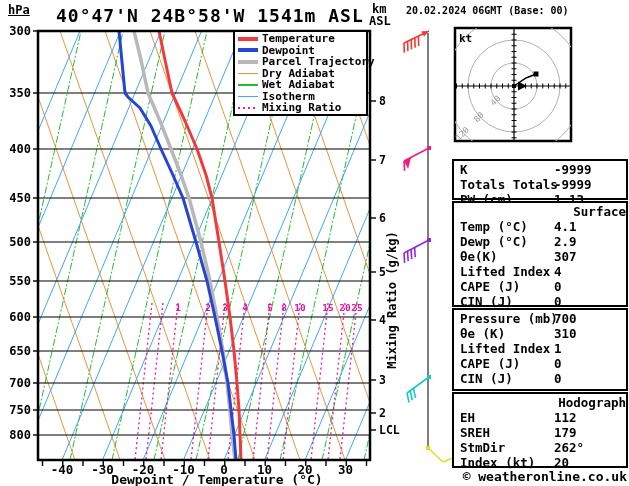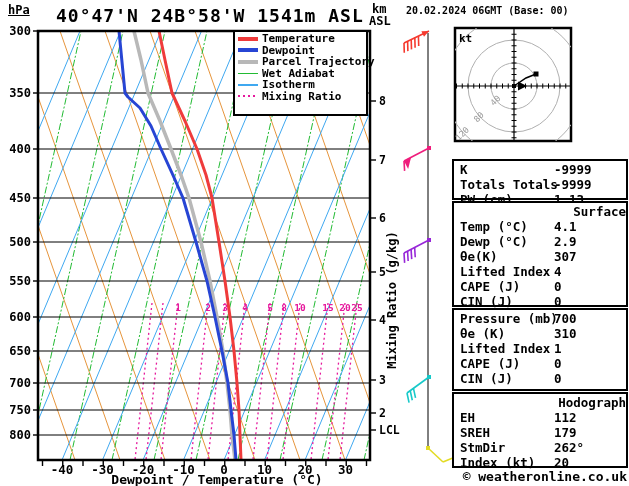--- a/index.html
+++ b/index.html
@@ -322,20 +322,24 @@
       </div>
       <div class="lrow">
         <div class="lswatch" style="height: 4px; background: rgb(39, 69, 212);"></div>
         <span>Dewpoint</span>
       </div>
       <div class="lrow">
         <div class="lswatch" style="height: 4px; background: rgb(184, 184, 184);"></div>
         <span>Parcel Trajectory</span>
       </div>
       <div class="lrow">
+        <div class="lswatch" style="height: 1.5px; background: rgb(230, 149, 60);"></div>
+        <span>Dry Adiabat</span>
+      </div>
+      <div class="lrow">
         <div class="lswatch" style="height: 1.5px; background: rgb(34, 187, 51);"></div>
         <span>Wet Adiabat</span>
       </div>
       <div class="lrow">
         <div class="lswatch" style="height: 1.5px; background: rgb(63, 168, 240);"></div>
         <span>Isotherm</span>
       </div>
       <div class="lrow">
         <div class="lswatch" style="height: 2px; background: repeating-linear-gradient(90deg, rgb(230, 25, 157) 0px, rgb(230, 25, 157) 2px, transparent 2px, transparent 5px);"></div>
         <span>Mixing Ratio</span>

